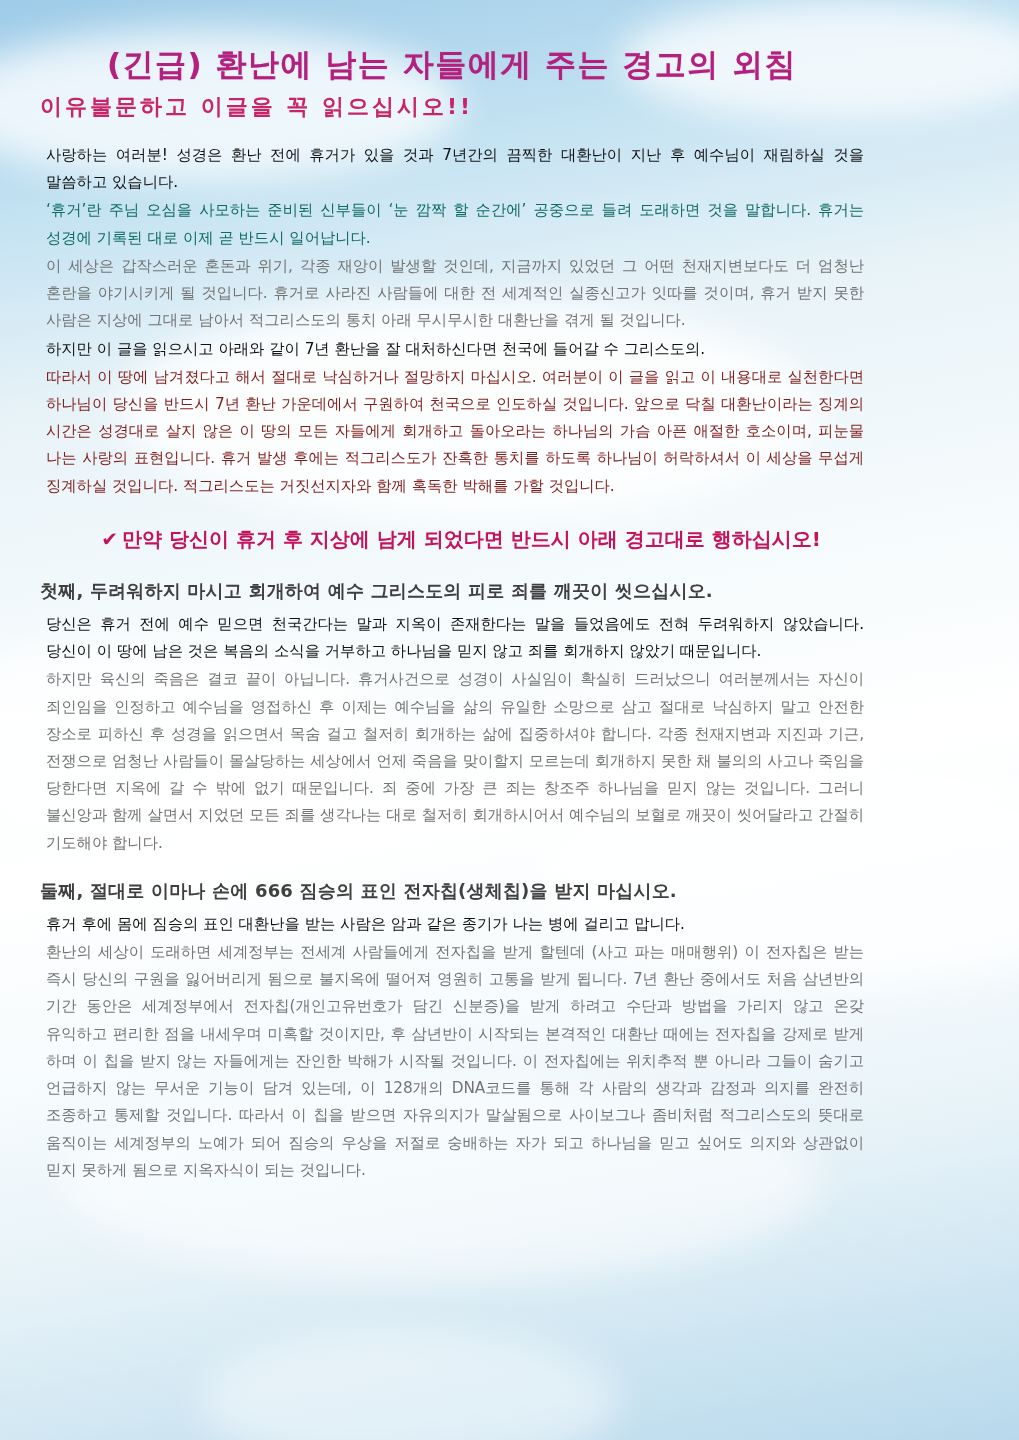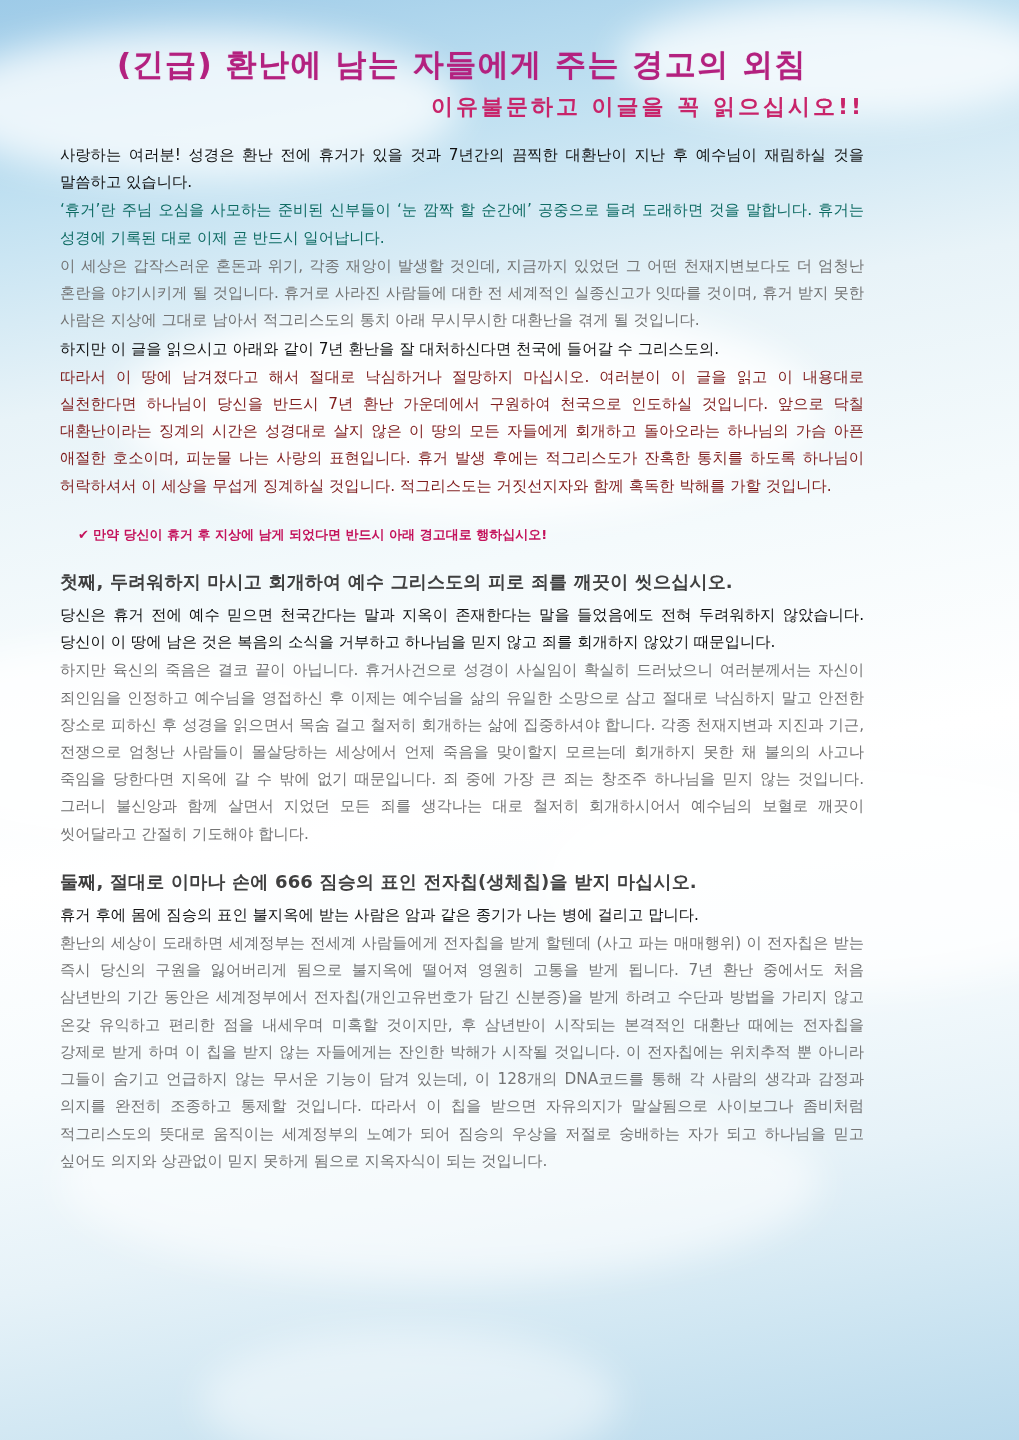--- a/index.html
+++ b/index.html
@@ -26,62 +26,63 @@
   .c2 { width: 440px; height: 120px; right: -40px; top: 0px; }
   .c3 { width: 700px; height: 220px; left: 120px;  top: 300px; background: rgba(255,255,255,0.85); }
   .c4 { width: 520px; height: 200px; left: -120px; top: 640px; background: rgba(255,255,255,0.8); }
   .c5 { width: 600px; height: 230px; right: -120px; top: 760px; background: rgba(255,255,255,0.7); }
   .c6 { width: 760px; height: 200px; left: 60px;  top: 1080px; background: rgba(255,255,255,0.55); }
   .c7 { width: 420px; height: 140px; left: 200px;  top: 1330px; background: rgba(255,255,255,0.45); }
 
   .page {
     position: relative;
     z-index: 2;
-    padding: 40px 36px 10px 60px;
+    padding: 40px 36px 10px 40px;
     box-sizing: border-box;
     width: 900px;
   }
 
   .title-main {
     text-align: center;
     color: #b3217f;
     font-size: 31px;
     font-weight: bold;
     letter-spacing: 1.5px;
     margin: 4px 0 6px 0;
     text-shadow: 0 0 1px rgba(179,33,127,0.4);
   }
   .title-sub {
-    text-align: right;
+    text-align: left;
     color: #c8246a;
     font-size: 22px;
     font-weight: bold;
     letter-spacing: 3px;
     margin: 0 0 20px 0;
   }
 
   p.body {
-    margin: 0 0 1px 0;
+    margin: 0 0 1px 6px;
     font-size: 15.3px;
     line-height: 1.78;
     text-align: justify;
     text-justify: inter-character;
     word-break: keep-all;
   }
   .t-black  { color: #111111; }
   .t-teal   { color: #0e6b63; }
   .t-purple { color: #7f1d1d; }
   .t-blue   { color: #737373; }
 
   .callout {
     margin: 26px 0 26px 0;
-    font-size: 13px;
+    font-size: 20px;
     font-weight: bold;
     color: #c4135c;
     padding-left: 18px;
+    text-align: center;
   }
   .callout .check {
     color: #c4135c;
     font-weight: bold;
     margin-right: 4px;
   }
 
   h2.section {
     font-size: 18px;
     font-weight: bold;
@@ -114,16 +115,16 @@
 
   <div class="callout">
     <span class="check">✔</span><span>만약 당신이 휴거 후 지상에 남게 되었다면 반드시 아래 경고대로 행하십시오!</span>
   </div>
 
   <h2 class="section">첫째, 두려워하지 마시고 회개하여 예수 그리스도의 피로 죄를 깨끗이 씻으십시오.</h2>
   <p class="body t-black">당신은 휴거 전에 예수 믿으면 천국간다는 말과 지옥이 존재한다는 말을 들었음에도 전혀 두려워하지 않았습니다. 당신이 이 땅에 남은 것은 복음의 소식을 거부하고 하나님을 믿지 않고 죄를 회개하지 않았기 때문입니다.</p>
   <p class="body t-blue">하지만 육신의 죽음은 결코 끝이 아닙니다. 휴거사건으로 성경이 사실임이 확실히 드러났으니 여러분께서는 자신이 죄인임을 인정하고 예수님을 영접하신 후 이제는 예수님을 삶의 유일한 소망으로 삼고 절대로 낙심하지 말고 안전한 장소로 피하신 후 성경을 읽으면서 목숨 걸고 철저히 회개하는 삶에 집중하셔야 합니다. 각종 천재지변과 지진과 기근, 전쟁으로 엄청난 사람들이 몰살당하는 세상에서 언제 죽음을 맞이할지 모르는데 회개하지 못한 채 불의의 사고나 죽임을 당한다면 지옥에 갈 수 밖에 없기 때문입니다. 죄 중에 가장 큰 죄는 창조주 하나님을 믿지 않는 것입니다. 그러니 불신앙과 함께 살면서 지었던 모든 죄를 생각나는 대로 철저히 회개하시어서 예수님의 보혈로 깨끗이 씻어달라고 간절히 기도해야 합니다.</p>
 
   <h2 class="section">둘째, 절대로 이마나 손에 666 짐승의 표인 전자칩(생체칩)을 받지 마십시오.</h2>
-  <p class="body t-black">휴거 후에 몸에 짐승의 표인 불지옥에 받는 사람은 암과 같은 종기가 나는 병에 걸리고 맙니다.</p>
+  <p class="body t-black">휴거 후에 몸에 짐승의 표인 대환난을 받는 사람은 암과 같은 종기가 나는 병에 걸리고 맙니다.</p>
   <p class="body t-blue">환난의 세상이 도래하면 세계정부는 전세계 사람들에게 전자칩을 받게 할텐데 (사고 파는 매매행위) 이 전자칩은 받는 즉시 당신의 구원을 잃어버리게 됨으로 불지옥에 떨어져 영원히 고통을 받게 됩니다. 7년 환난 중에서도 처음 삼년반의 기간 동안은 세계정부에서 전자칩(개인고유번호가 담긴 신분증)을 받게 하려고 수단과 방법을 가리지 않고 온갖 유익하고 편리한 점을 내세우며 미혹할 것이지만, 후 삼년반이 시작되는 본격적인 대환난 때에는 전자칩을 강제로 받게 하며 이 칩을 받지 않는 자들에게는 잔인한 박해가 시작될 것입니다. 이 전자칩에는 위치추적 뿐 아니라 그들이 숨기고 언급하지 않는 무서운 기능이 담겨 있는데, 이 128개의 DNA코드를 통해 각 사람의 생각과 감정과 의지를 완전히 조종하고 통제할 것입니다. 따라서 이 칩을 받으면 자유의지가 말살됨으로 사이보그나 좀비처럼 적그리스도의 뜻대로 움직이는 세계정부의 노예가 되어 짐승의 우상을 저절로 숭배하는 자가 되고 하나님을 믿고 싶어도 의지와 상관없이 믿지 못하게 됨으로 지옥자식이 되는 것입니다.</p>
 
 </div>
 
 </body></html>

